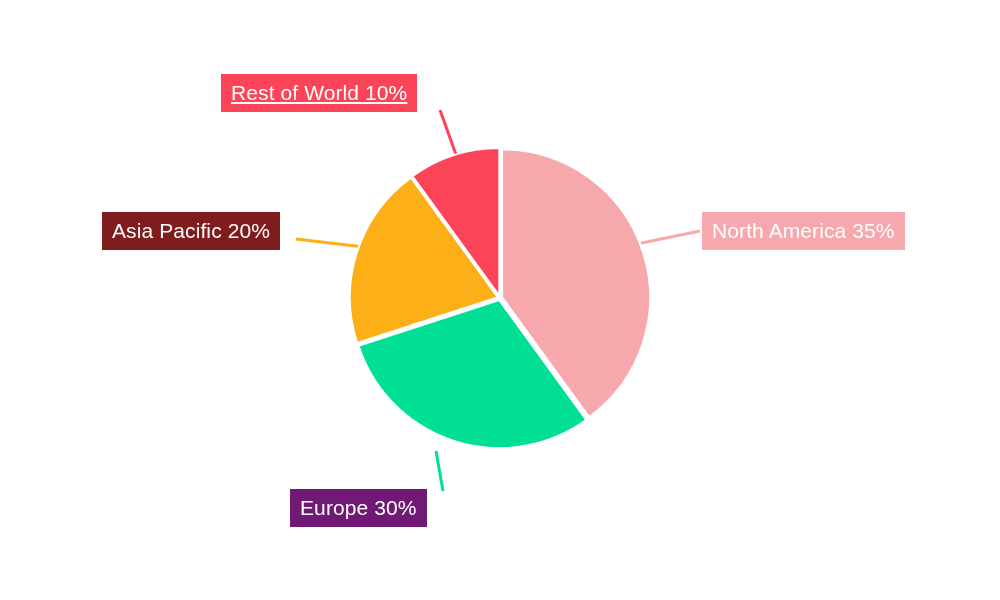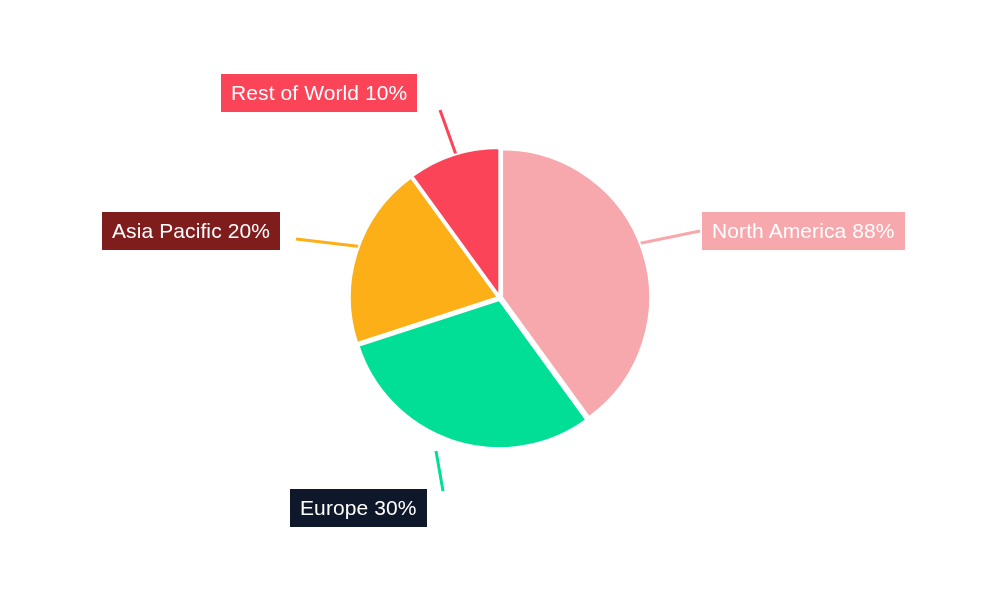--- a/index.html
+++ b/index.html
@@ -68,28 +68,28 @@
 
     <g>
       <path id="slice-north-america" class="slice-path" d="M 502.09232433584936 297.3201626123751 L 502.09232433584936 149.3201626123751 A 148 148 0 0 1 589.0845416751354 417.05467777986735 Z" fill="#F7A8AC"></path>
       <path id="slice-europe" class="slice-path" d="M 499.3201626123751 300.09232433584936 L 586.3123799516611 419.8268395033416 A 148 148 0 0 1 358.5637982006924 345.82683950334166 Z" fill="#00DF95"></path>
       <path id="slice-asia-pacific" class="slice-path" d="M 497.90767566415064 297.3201626123751 L 357.15131125246796 343.0546777798674 A 148 148 0 0 1 410.9154583248645 177.58564744488297 Z" fill="#FCAF17"></path>
       <path id="slice-rest-of-world" class="slice-path" d="M 499.3201626123751 295.90767566415064 L 412.327945273089 176.1731604966585 A 148 148 0 0 1 499.32016261237493 147.90767566415064 Z" fill="#FB4458"></path>
     </g>
   </svg>
 
   <div class="label-box" id="label-north-america" style="left:702px; top:212px; background:#F7A8AC;">
-    <span>North America 88%</span>
+    <span>North America 35%</span>
   </div>
 
-  <div class="label-box" id="label-europe" style="left:290px; top:489px; background:#0f172a;">
+  <div class="label-box" id="label-europe" style="left:290px; top:489px; background:#701a75;">
     <span>Europe 30%</span>
   </div>
 
   <div class="label-box" id="label-asia-pacific" style="left:102px; top:212px; background:#7f1d1d;">
     <span>Asia Pacific 20%</span>
   </div>
 
-  <div class="label-box" id="label-rest-of-world" style="left:221px; top:74px; background:#FB4458;">
+  <div class="label-box" id="label-rest-of-world" style="left:221px; top:74px; background:#FB4458;text-decoration:underline;">
     <span>Rest of World 10%</span>
   </div>
 
 </div>
 
 </body></html>

